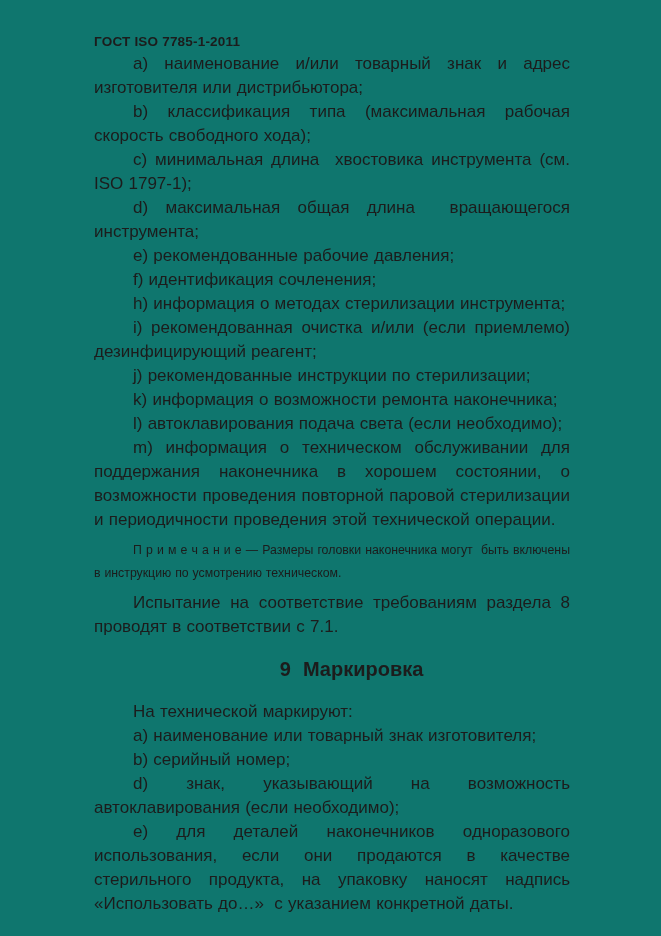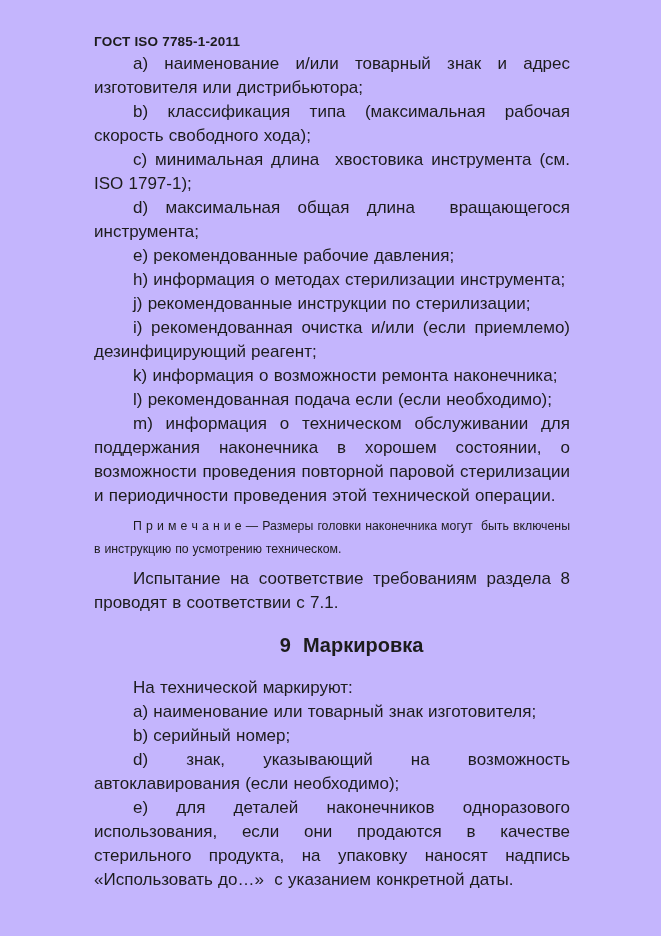--- a/index.html
+++ b/index.html
@@ -4,21 +4,21 @@
 <style>
   html, body {
     margin: 0;
     padding: 0;
     background: #ffffff;
   }
   .page {
     position: relative;
     width: 661px;
     height: 936px;
-    background: #c4b5fd;
+    background: #0f766e;
     box-sizing: border-box;
     padding: 34px 91px 0 94px;
     font-family: "Liberation Sans", "DejaVu Sans", sans-serif;
     color: #1c1c1c;
     overflow: hidden;
   }
   .doc-header {
     font-size: 13.5px;
     font-weight: bold;
     letter-spacing: 0.2px;
@@ -54,25 +54,26 @@
 
 <div class="page">
   <div class="doc-header">ГОСТ ISO 7785-1-2011</div>
 
   <div class="content" id="content">
       <p class="para">a) наименование и/или товарный знак и адрес изготовителя или дистрибьютора;</p>
       <p class="para">b) классификация типа (максимальная рабочая  скорость свободного хода);</p>
       <p class="para">c) минимальная длина  хвостовика инструмента (см. ISO 1797-1);</p>
       <p class="para">d) максимальная общая длина  вращающегося инструмента;</p>
       <p class="para">e) рекомендованные рабочие давления;</p>
+      <p class="para">f) идентификация сочленения;</p>
       <p class="para">h) информация о методах стерилизации инструмента;</p>
+      <p class="para">i) рекомендованная очистка и/или (если приемлемо) дезинфицирующий реагент;</p>
       <p class="para">j) рекомендованные инструкции по стерилизации;</p>
-      <p class="para">i) рекомендованная очистка и/или (если приемлемо) дезинфицирующий реагент;</p>
       <p class="para">k) информация о возможности ремонта наконечника;</p>
-      <p class="para">l) рекомендованная подача если (если необходимо);</p>
+      <p class="para">l) автоклавирования подача света (если необходимо);</p>
       <p class="para">m) информация о техническом обслуживании для поддержания наконечника в хорошем состоянии, о возможности проведения повторной паровой стерилизации и периодичности проведения этой технической операции.</p>
       <p class="para note">П р и м е ч а н и е — Размеры головки наконечника могут  быть включены в инструкцию по усмотрению техническом.</p>
       <p class="para">Испытание на соответствие требованиям раздела 8 проводят в соответствии с 7.1.</p>
       <p class="para heading">9  Маркировка</p>
       <p class="para">На технической маркируют:</p>
       <p class="para">a) наименование или товарный знак изготовителя;</p>
       <p class="para">b) серийный номер;</p>
       <p class="para">d) знак, указывающий на возможность автоклавирования (если необходимо);</p>
       <p class="para">e) для деталей наконечников одноразового использования, если они продаются в качестве стерильного продукта, на упаковку наносят надпись «Использовать до…»  с указанием конкретной даты.</p>
     </div>

